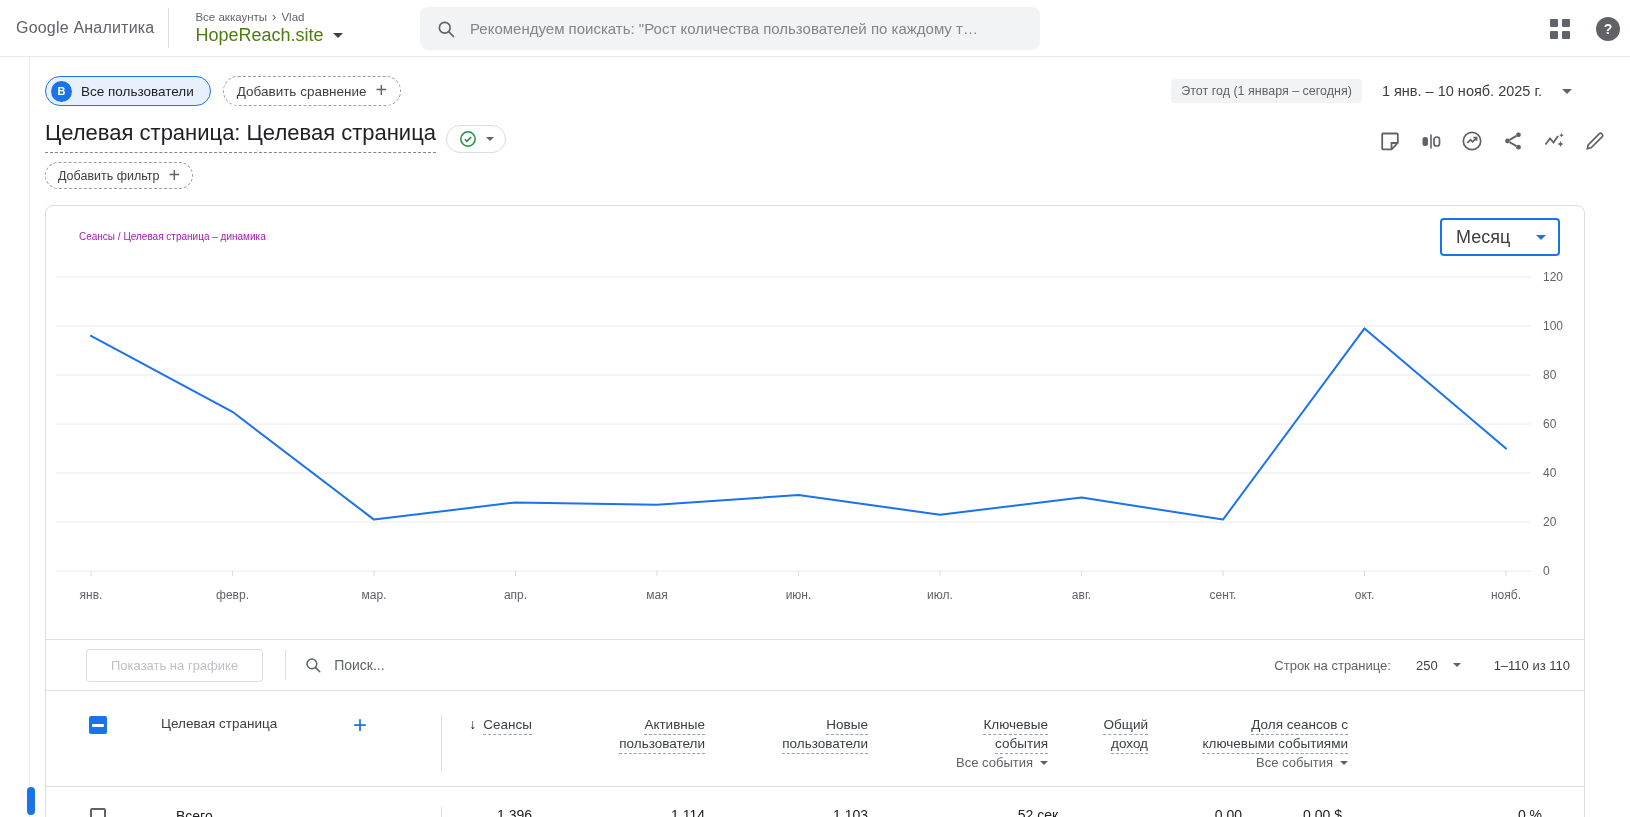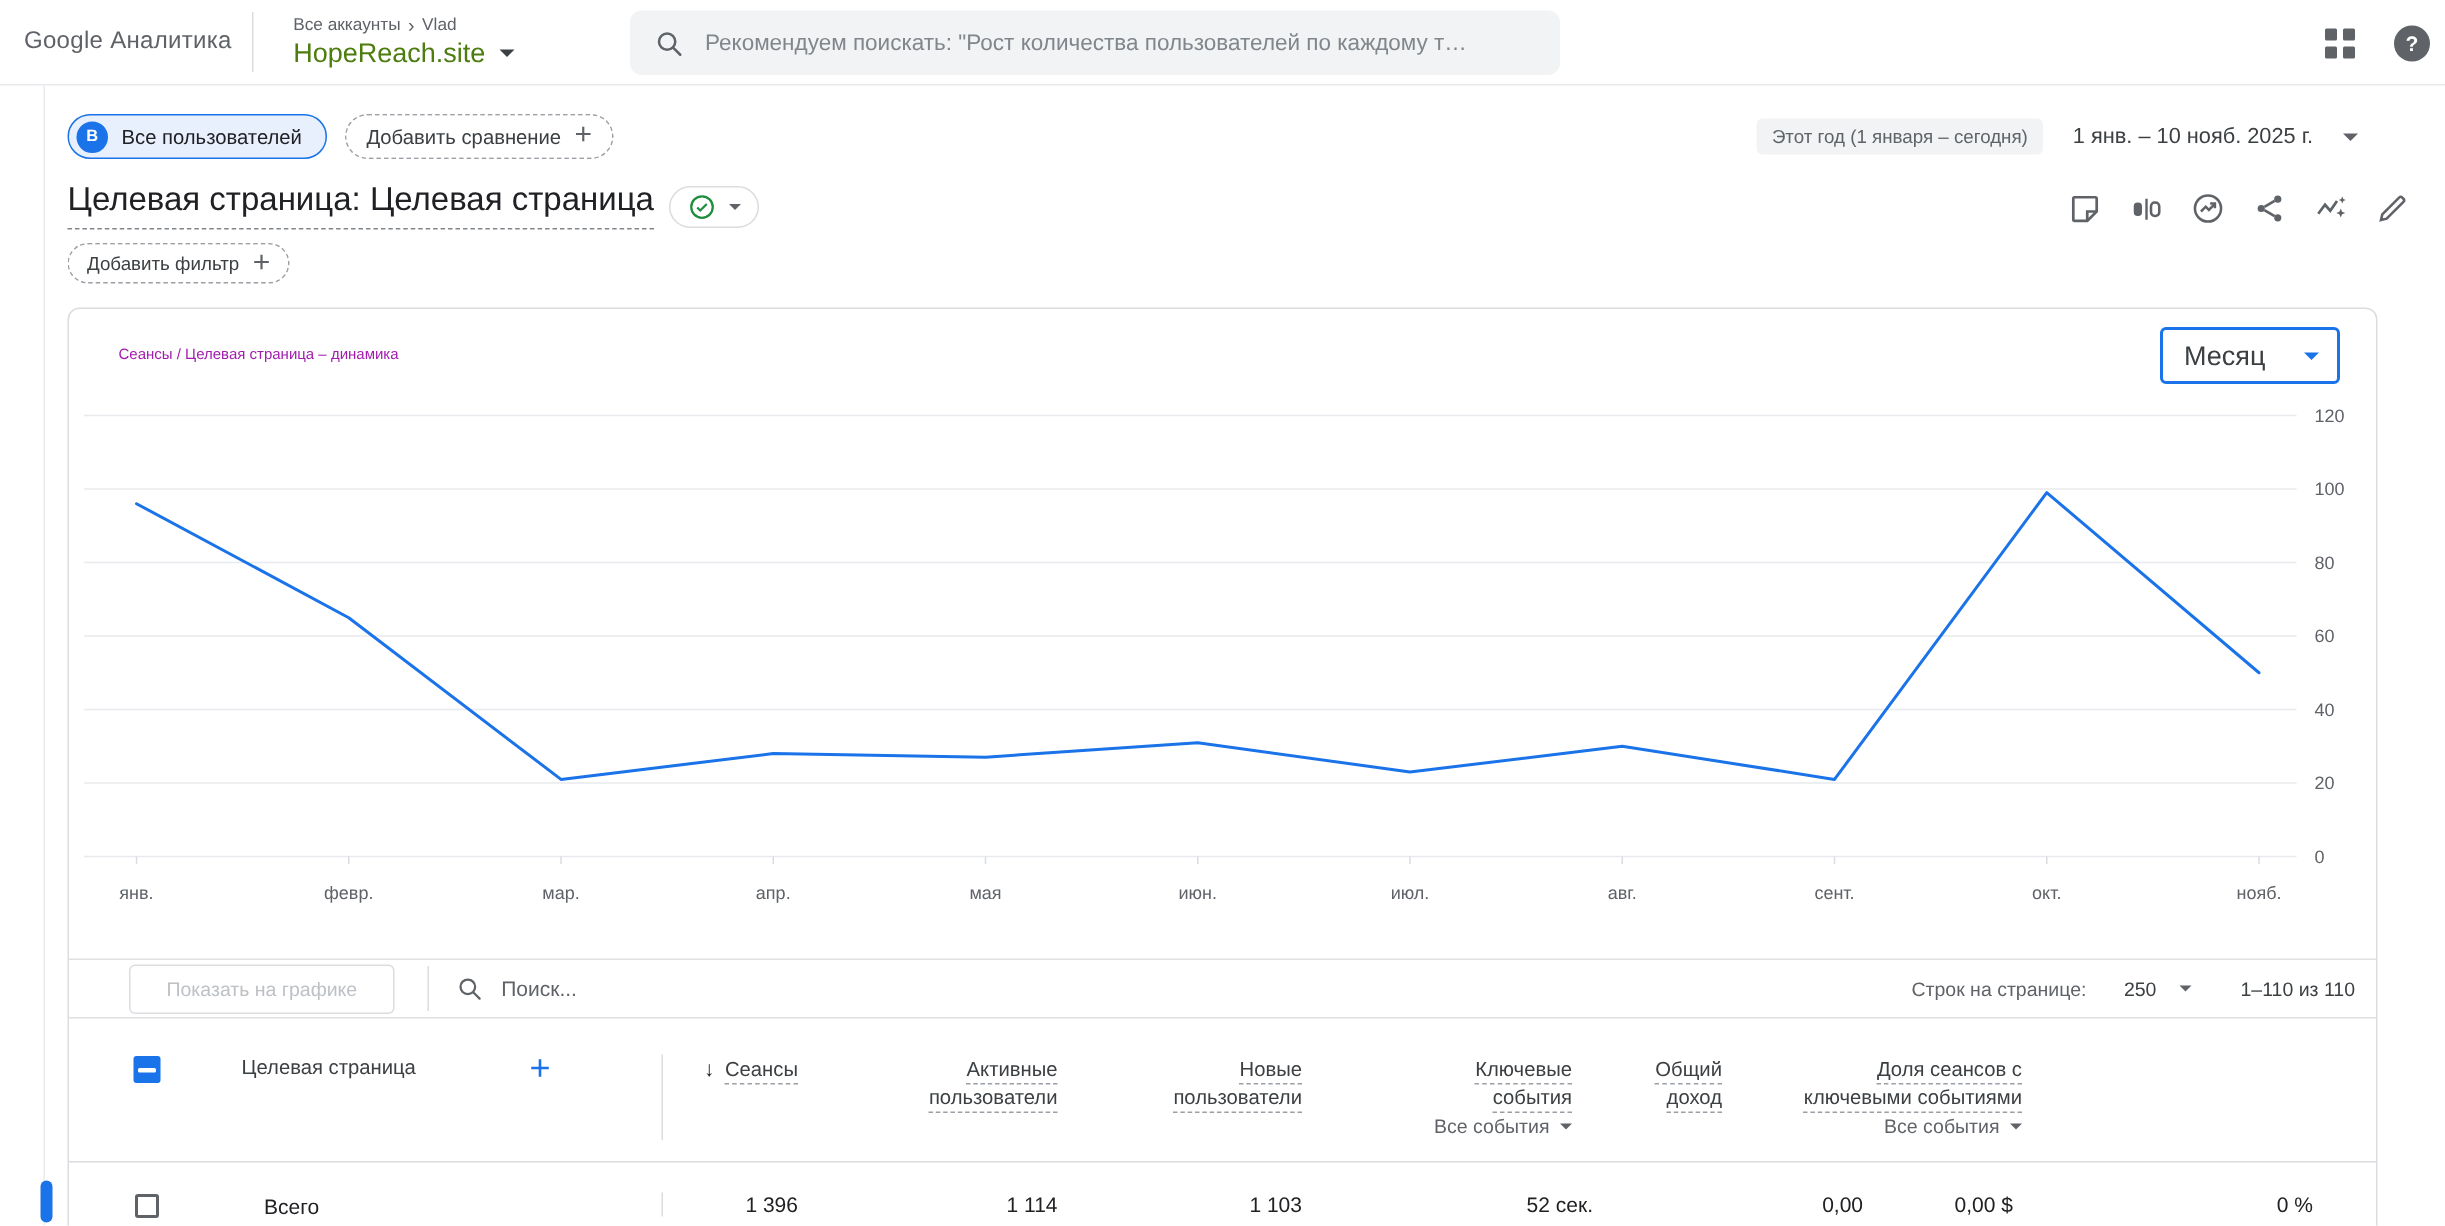--- a/index.html
+++ b/index.html
@@ -45,21 +45,21 @@
            font-weight:bold;display:flex;align-items:center;justify-content:center}
   .chip-dashed{display:inline-flex;align-items:center;gap:9px;height:30px;padding:0 13px;
                border:1px dashed #9aa0a6;border-radius:16px;font-size:13.5px;color:#3c4043;background:#fff}
   .plus{font-size:20px;color:#5f6368;font-weight:300;line-height:1;margin-top:-2px}
   .date-block{margin-left:auto;display:flex;align-items:center;gap:20px}
   .date-preset{background:#f1f3f4;color:#5f6368;font-size:12.5px;padding:5px 10px;border-radius:4px;
                white-space:nowrap}
   .date-range{font-size:14.5px;color:#3c4043;white-space:nowrap}
 
   
-  .title-row{position:absolute;left:45px;top:120px;right:23px;display:flex;align-items:center}
+  .title-row{position:absolute;left:45px;top:120px;right:23px;display:flex;align-items:flex-end}
   .page-title{font-size:22px;color:#202124;border-bottom:1px dashed #80868b;padding-bottom:6px;
               line-height:1.2;white-space:nowrap}
   .title-pill{display:inline-flex;align-items:center;gap:8px;height:28px;padding:0 11px;
               border:1px solid #dadce0;border-radius:15px;margin-left:10px;margin-top:2px;background:#fff}
   .toolbar{margin-left:auto;display:flex;align-items:center;gap:17px;margin-top:5px}
   .toolbar svg{display:block;cursor:pointer}
   .filter-row{position:absolute;left:45px;top:162px}
   .chip-sm{height:27px;font-size:12.5px;padding:0 12px}
 
   
@@ -67,21 +67,21 @@
         border-radius:8px;background:#fff;overflow:hidden}
   .chart-head{position:relative;height:55px}
   .chart-title{position:absolute;left:33px;top:25px;font-size:10px;color:#a21caf}
   .interval-select{position:absolute;right:24px;top:12px;width:120px;height:38px;border:2px solid #1a73e8;
                    border-radius:4px;display:flex;align-items:center;justify-content:space-between;
                    padding:0 12px 0 14px;font-size:18px;color:#3c4043;cursor:pointer;background:#fff}
   #trend-svg{display:block;margin-bottom:33px}
   #trend-svg text{font-family:"Liberation Sans",sans-serif}
 
   
-  .tbl-controls{height:40px;border-top:1px solid #e0e0e0;border-bottom:1px solid #e0e0e0;
+  .tbl-controls{height:52px;border-top:1px solid #e0e0e0;border-bottom:1px solid #e0e0e0;
                 display:flex;align-items:center;padding:0 14px 0 40px}
   .btn-disabled{border:1px solid #dadce0;border-radius:4px;padding:8px 24px;font-size:13px;
                 color:#bdc1c6;background:#fff;white-space:nowrap}
   .ctl-sep{width:1px;height:30px;background:#dadce0;margin:0 18px 0 22px}
   .tbl-search{display:flex;align-items:center;gap:12px}
   .tbl-search .ph{font-size:14px;color:#5f6368}
   .rows-group{margin-left:auto;display:flex;align-items:center;gap:11px;font-size:13px;color:#3c4043}
   .rows-label{color:#5f6368}
   .pagination{margin-left:22px;font-size:13px;color:#3c4043;white-space:nowrap}
 
@@ -144,21 +144,21 @@
     </div>
   </div>
 </header>
 
 <div class="left-rail"></div>
 <div class="rail-thumb"></div>
 
 <div class="segment-row">
   <div class="chip-active">
     <span class="badge-b">В</span>
-    <span>Все пользователей</span>
+    <span>Все пользователи</span>
   </div>
   <div class="chip-dashed">
     <span>Добавить сравнение</span>
     <span class="plus">+</span>
   </div>
   <div class="date-block">
     <span class="date-preset">Этот год (1 января – сегодня)</span>
     <span class="date-range">1 янв. – 10 нояб. 2025 г.</span>
     <span class="caret"></span>
   </div>

